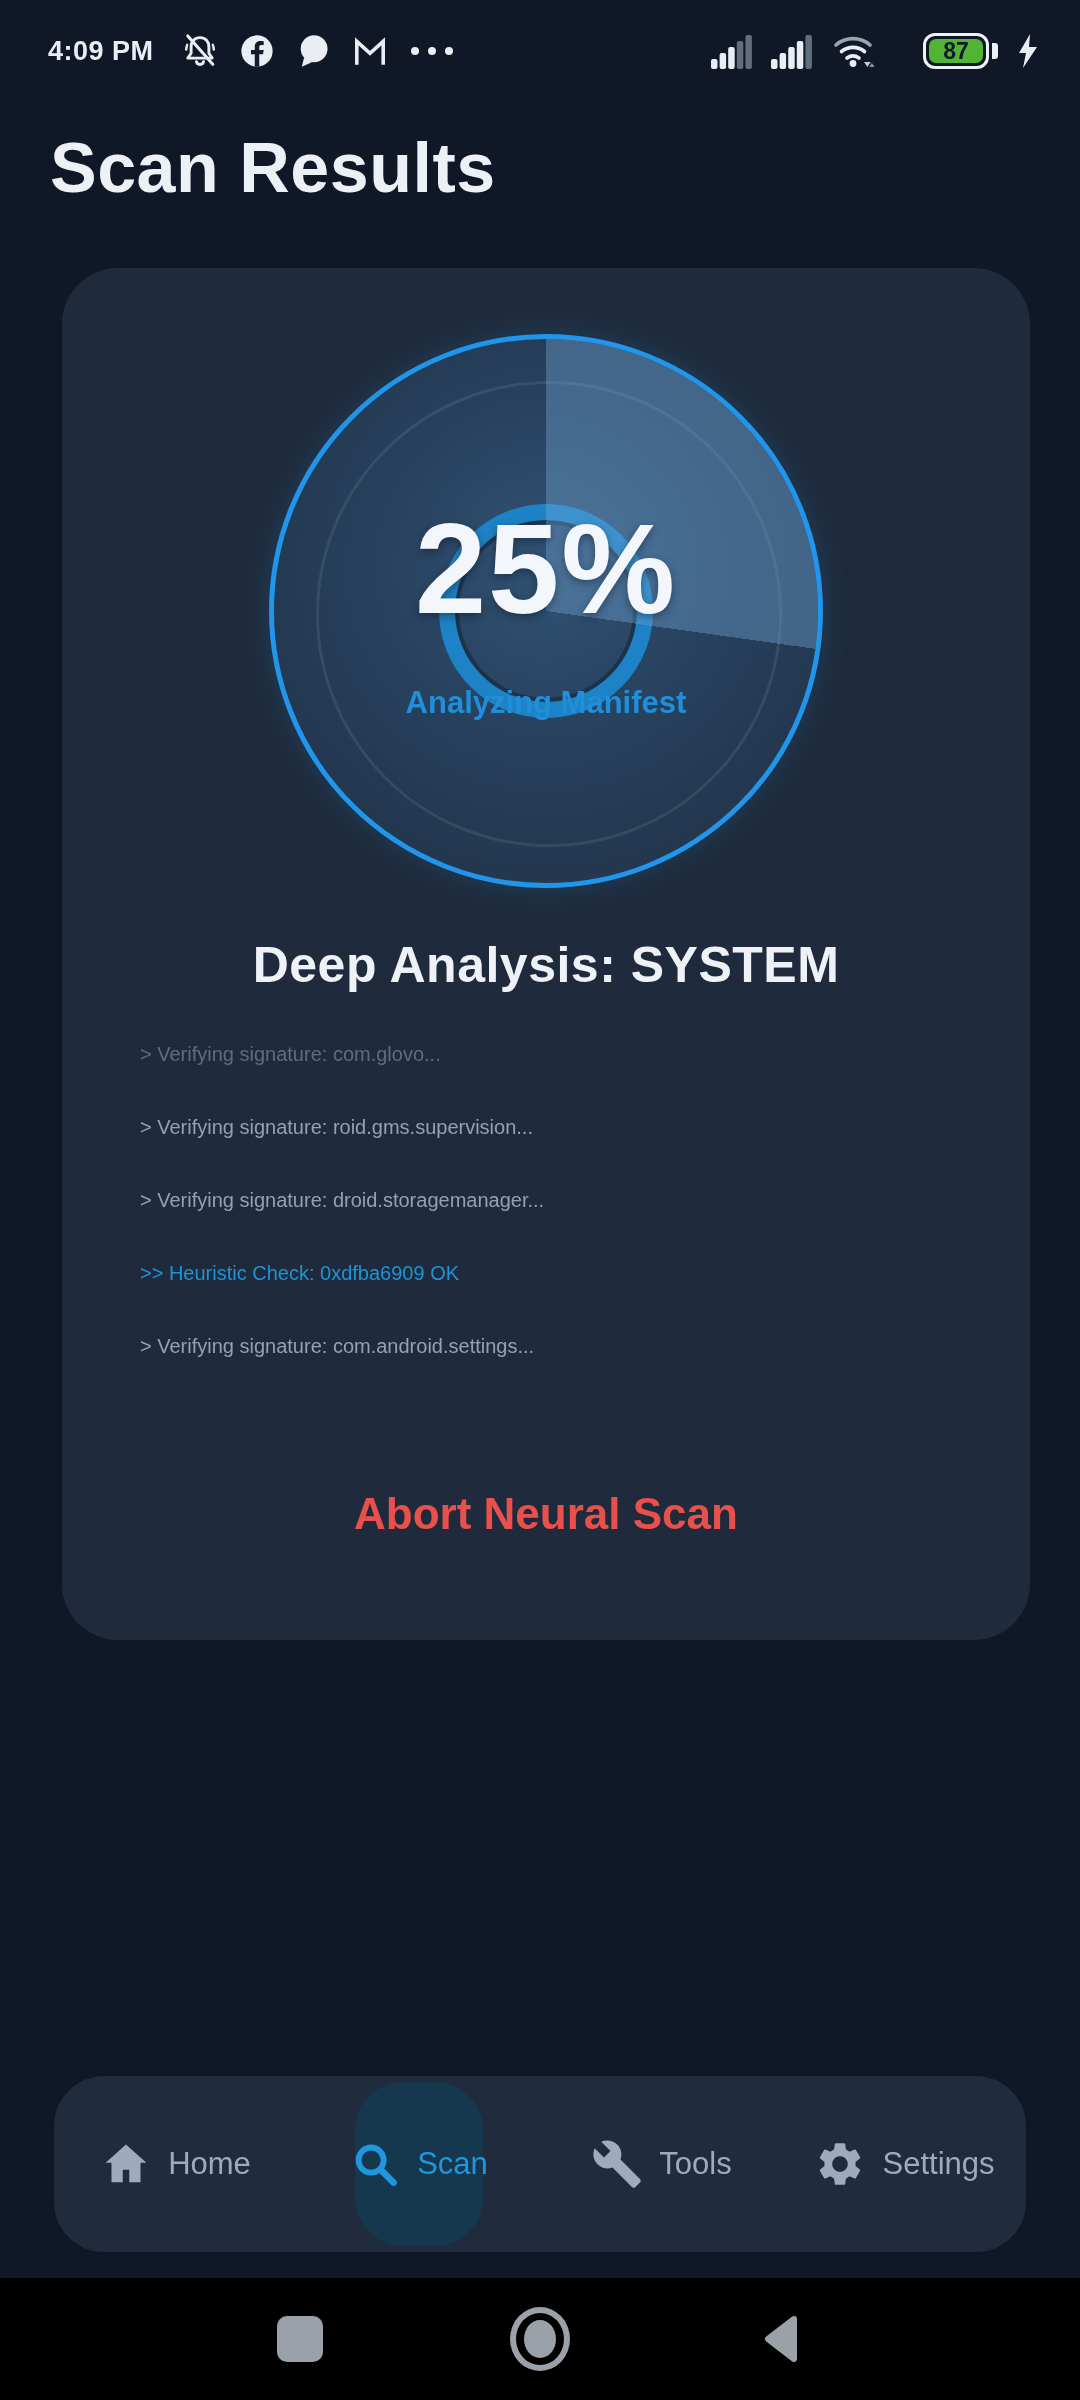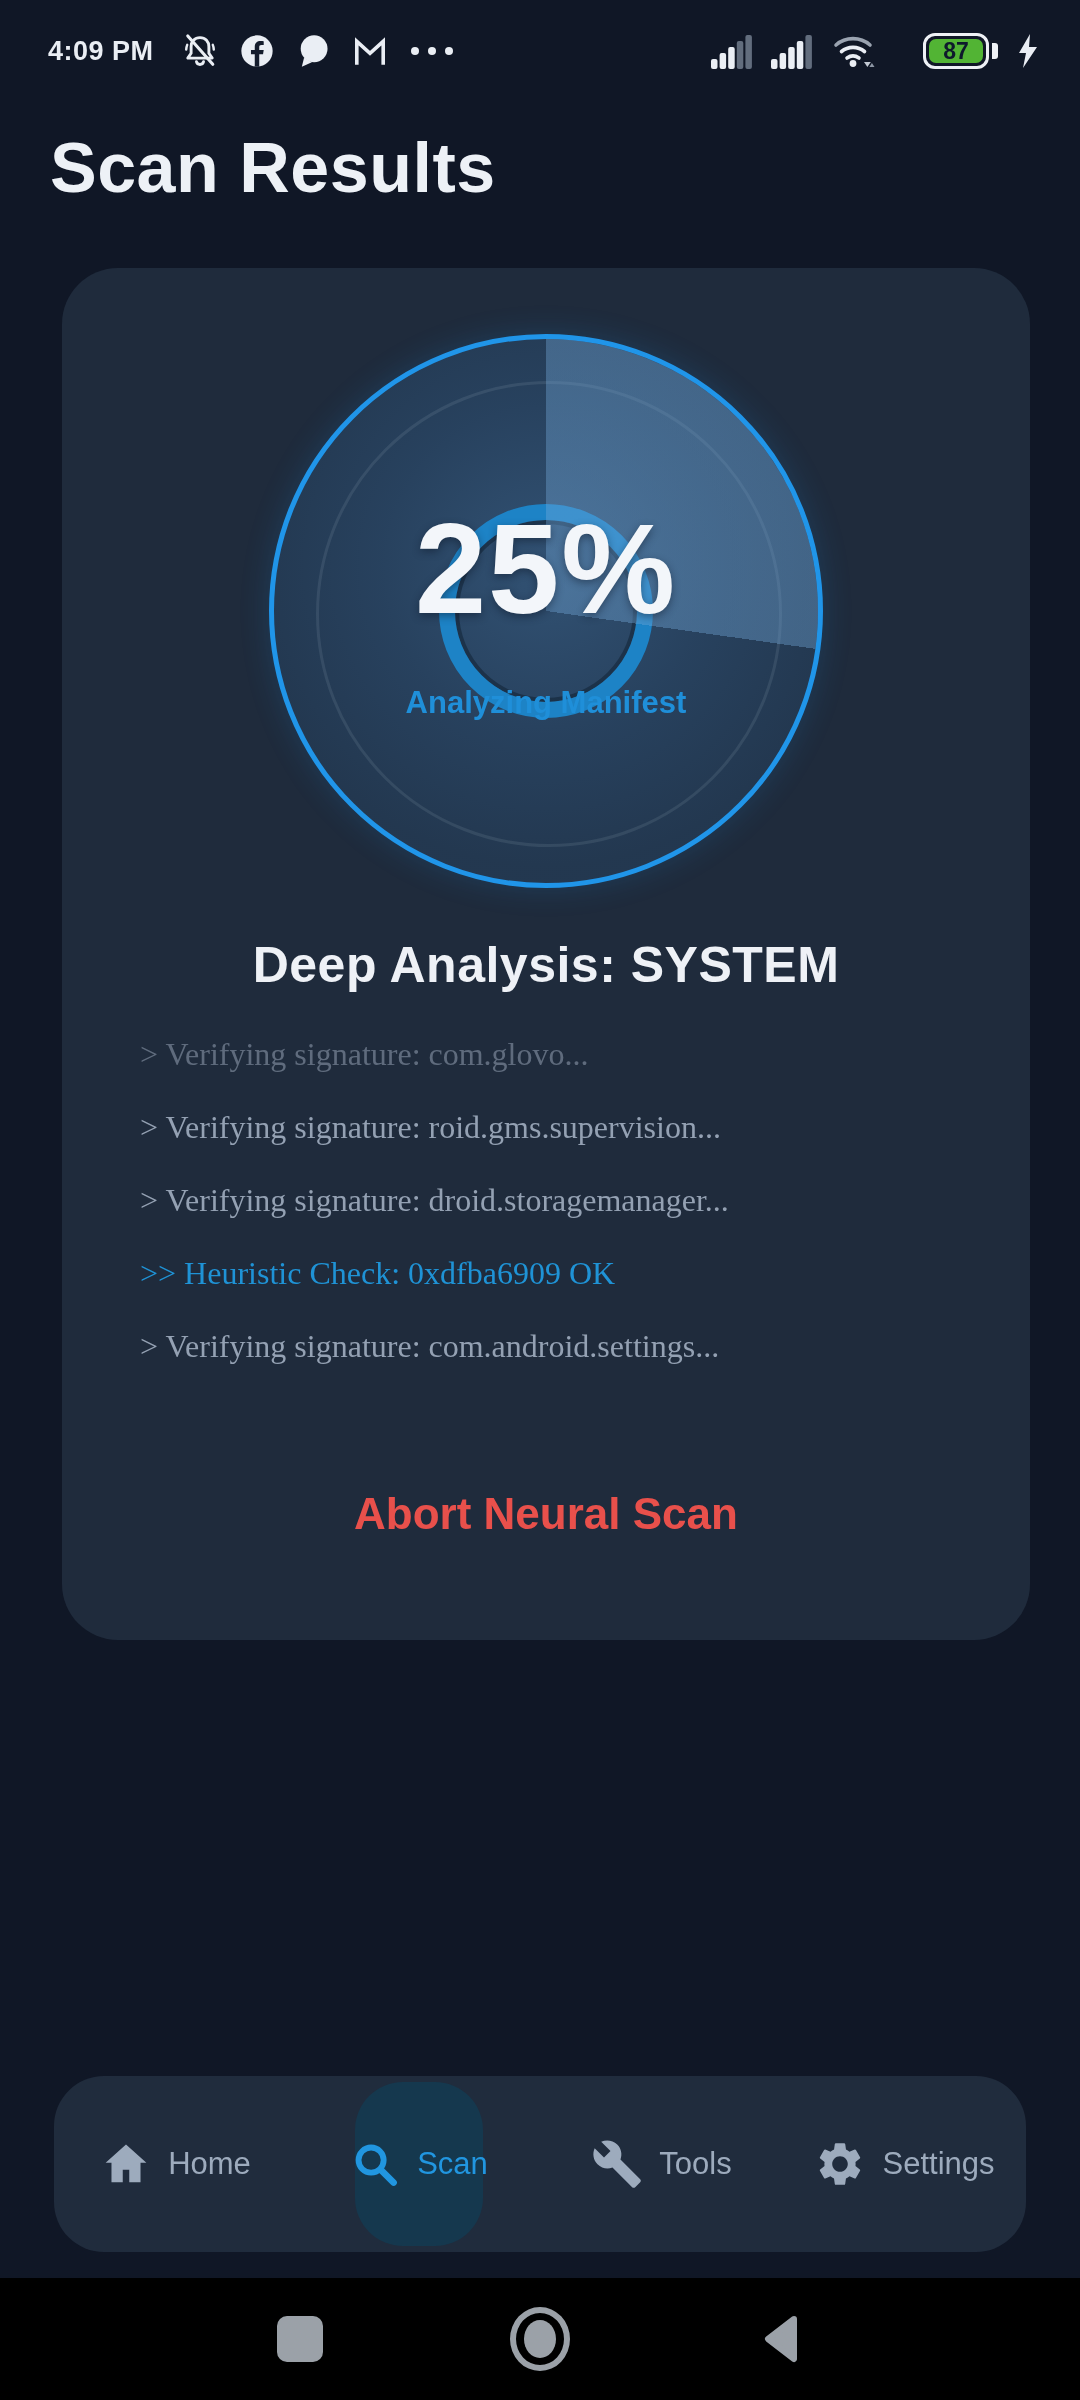--- a/index.html
+++ b/index.html
@@ -55,21 +55,21 @@
   .g-percent{position:absolute;left:0;right:0;top:166px;text-align:center;z-index:5;
     font-size:128px;font-weight:700;color:#f3f6fa;line-height:1;letter-spacing:2px;
     text-shadow:0 3px 8px rgba(10,20,35,.45);}
   .g-status{position:absolute;left:0;right:0;top:322px;text-align:center;z-index:5;
     font-size:31px;font-weight:600;color:#1f8fd9;margin-top:24px;}
   
   .analysis-title{position:absolute;left:0;right:0;top:668px;text-align:center;
     font-size:50px;font-weight:700;color:#eef1f6;letter-spacing:.5px;}
   
   .log{position:absolute;left:78px;right:60px;top:772px;height:330px;overflow:hidden;}
-  .log-line{font-family:Liberation Serif, serif;font-size:32px;line-height:73px;
+  .log-line{font-family:Liberation Sans, sans-serif;font-size:20px;line-height:73px;
     color:#94a1b3;white-space:nowrap;}
   .log-line.clipped{margin-top:-22px;opacity:.55;}
   .log-line.highlight{color:#1f93d6;}
   
   .abort{position:absolute;left:0;right:0;top:1220px;background:none;border:none;cursor:pointer;
     font-family:"Liberation Sans", sans-serif;font-size:44px;font-weight:600;color:#e8504b;text-align:center;}
   
   .bottomnav{
     position:absolute;left:54px;right:54px;top:2076px;height:176px;
     background:#202c3d;border-radius:50px;display:flex;align-items:stretch;

